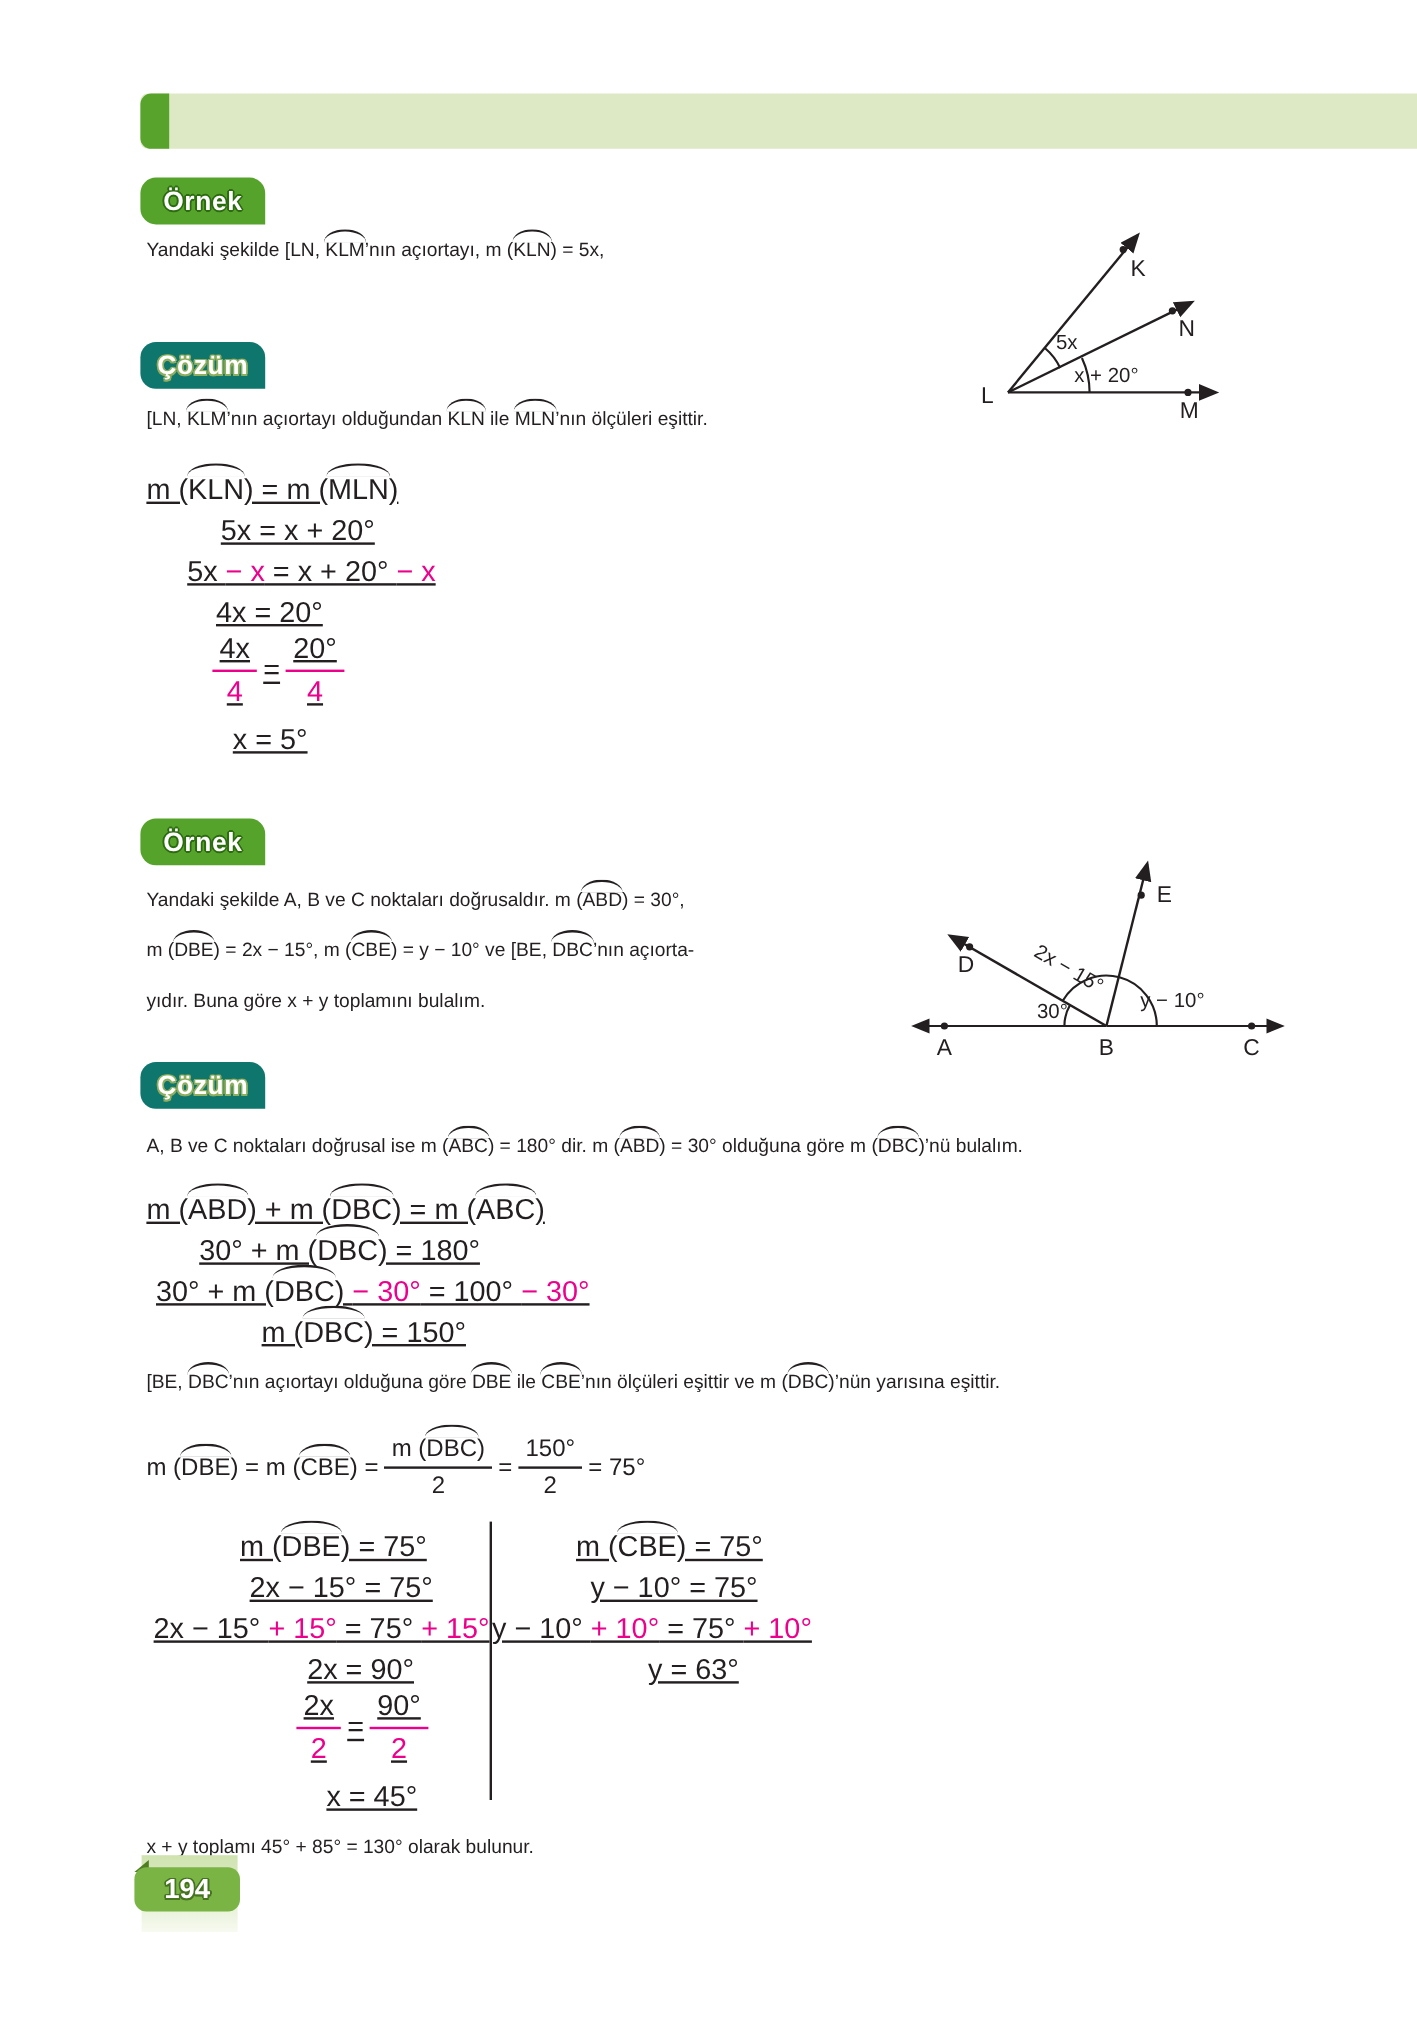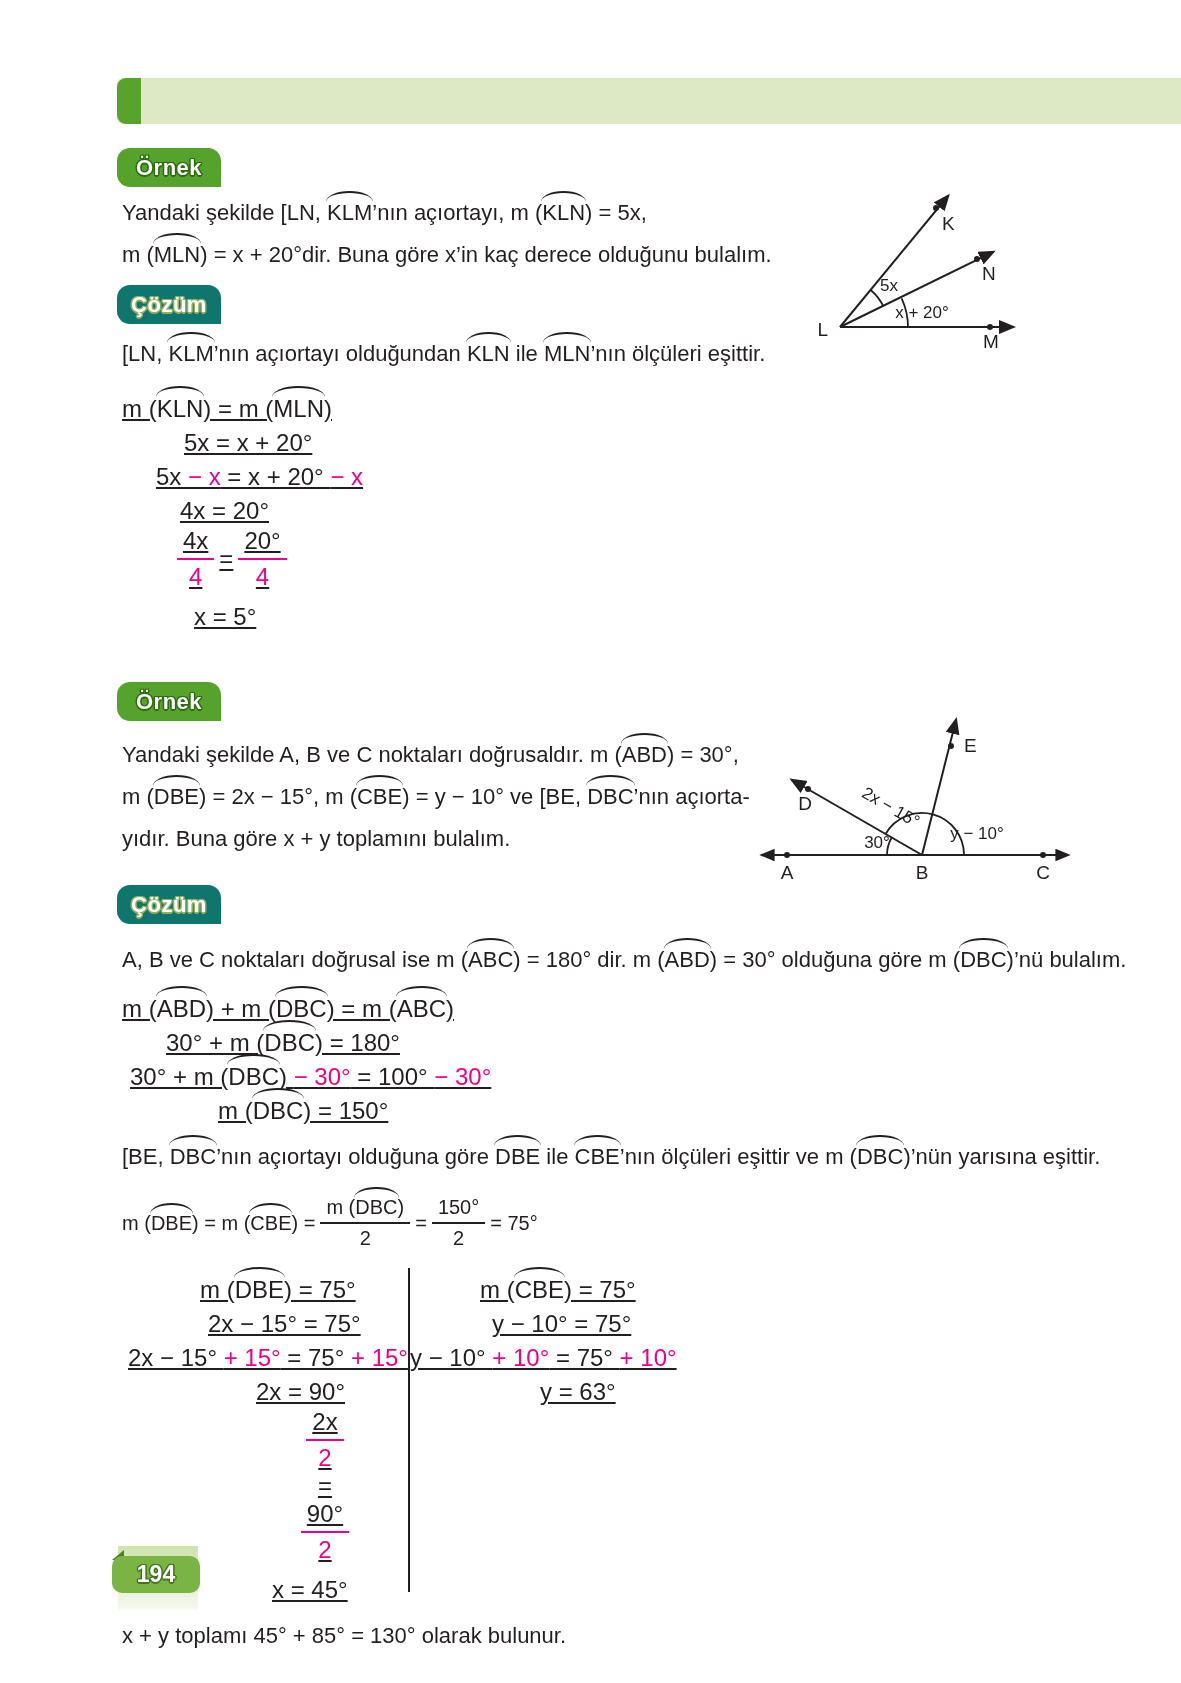--- a/index.html
+++ b/index.html
@@ -12,21 +12,21 @@
   .header-bar{left:117px;top:78px;width:1064px;height:46px;background:#dde9c5;border-radius:6px 0 0 6px;}
   .header-cap{left:117px;top:78px;width:24px;height:46px;background:#57a32b;border-radius:9px 0 0 9px;}
   
   .badge{
     width:104px;height:39px;border-radius:13px 13px 0 13px;
     display:flex;align-items:center;justify-content:center;
     font-size:22px;font-weight:bold;color:#ffffff;letter-spacing:.5px;
   }
   .badge-dark{background:#55a32a;text-shadow:-1.5px 0 #2c6b10,1.5px 0 #2c6b10,0 -1.5px #2c6b10,0 1.5px #2c6b10,1px 1px #2c6b10,-1px -1px #2c6b10,1px -1px #2c6b10,-1px 1px #2c6b10;}
   .badge-light{background:#0f766e;text-shadow:-1.5px 0 #8fae5e,1.5px 0 #8fae5e,0 -1.5px #8fae5e,0 1.5px #8fae5e,1px 1px #8fae5e,-1px -1px #8fae5e,1px -1px #8fae5e,-1px 1px #8fae5e;}
-  .mline{position:relative;padding-top:9px;height:24px;font-size:22px;white-space:nowrap;}
+  .mline{position:relative;padding-top:9px;height:24px;font-size:16px;white-space:nowrap;}
   .eqline{position:relative;padding-top:12px;height:22px;font-size:24px;white-space:nowrap;text-decoration:underline;}
   .pink{color:#ec008c;}
   .arc{position:relative;display:inline-block;}
   .arc::before{
     content:"";position:absolute;left:-1px;right:-1px;height:9px;top:-9px;
     border-top:2.2px solid #231f20;border-radius:50% 50% 0 0/100% 100% 0 0;
   }
   .frac{display:inline-flex;flex-direction:column;align-items:center;vertical-align:middle;margin:0 5px;}
   .frac .num{padding:0 6px 3px;border-bottom:2.6px solid #231f20;}
   .frac.pinkbar .num{border-bottom-color:#ec008c;}
@@ -54,21 +54,20 @@
 
 <div class="abs header-bar"></div>
 <div class="abs header-cap"></div>
 
 <div class="abs badge badge-dark" style="left:117px;top:148px;">
     <span>Örnek</span>
   </div>
 
 <div class="abs" style="left:122px;top:186px;width:640px;">
   <div class="mline" id="ex1p0" style="padding-top:14px;"><span>Yandaki şekilde [LN, </span><span class="arc">KLM</span><span>’nın açıortayı, m (</span><span class="arc">KLN</span><span>) = 5x,</span></div>
-  <div class="mline" id="ex1p1" style="padding-top:18px;"><span>m (</span><span class="arc">MLN</span><span>) = x + 20°dir. Buna göre x’in kaç derece olduğunu bulalım.</span></div>
 </div>
 
 <svg class="abs" style="left:770px;top:172px;" width="270" height="190" viewBox="0 0 270 190">
   <defs>
     <marker id="ah" markerWidth="9" markerHeight="8" refX="7" refY="3.5" orient="auto">
       <path d="M0,0 L8.5,3.5 L0,7 z" fill="#231f20"></path>
     </marker>
   </defs>
   <line x1="70" y1="155" x2="178" y2="24" stroke="#231f20" stroke-width="2" marker-end="url(#ah)"></line>
   <line x1="70" y1="155" x2="223" y2="80" stroke="#231f20" stroke-width="2" marker-end="url(#ah)"></line>
@@ -172,21 +171,21 @@
         <span class="den">2</span>
       </span>
       <span> = 75°</span>
     </div>
   <div class="cols">
     <div class="col-left" id="ex2left">
         <div class="eqline" style="margin-left: 78px;"><span>m (</span><span class="arc">DBE</span><span>) = 75°</span></div>
         <div class="eqline" style="margin-left: 86px;"><span>2x − 15° = 75°</span></div>
         <div class="eqline" style="margin-left: 6px;"><span>2x − 15° </span><span class="pink">+ 15°</span><span> = 75° </span><span class="pink">+ 15°</span></div>
         <div class="eqline" style="margin-left: 134px;"><span>2x = 90°</span></div>
-        <div class="eqline fracrow" style="margin-left: 120px; flex-direction: column;">
+        <div class="eqline fracrow" style="margin-left: 120px;">
           <span class="frac pinkbar">
             <span class="num"><span>2x</span></span>
             <span class="den pink">2</span>
           </span>
           <span> = </span>
           <span class="frac pinkbar">
             <span class="num"><span>90°</span></span>
             <span class="den pink">2</span>
           </span>
         </div>

